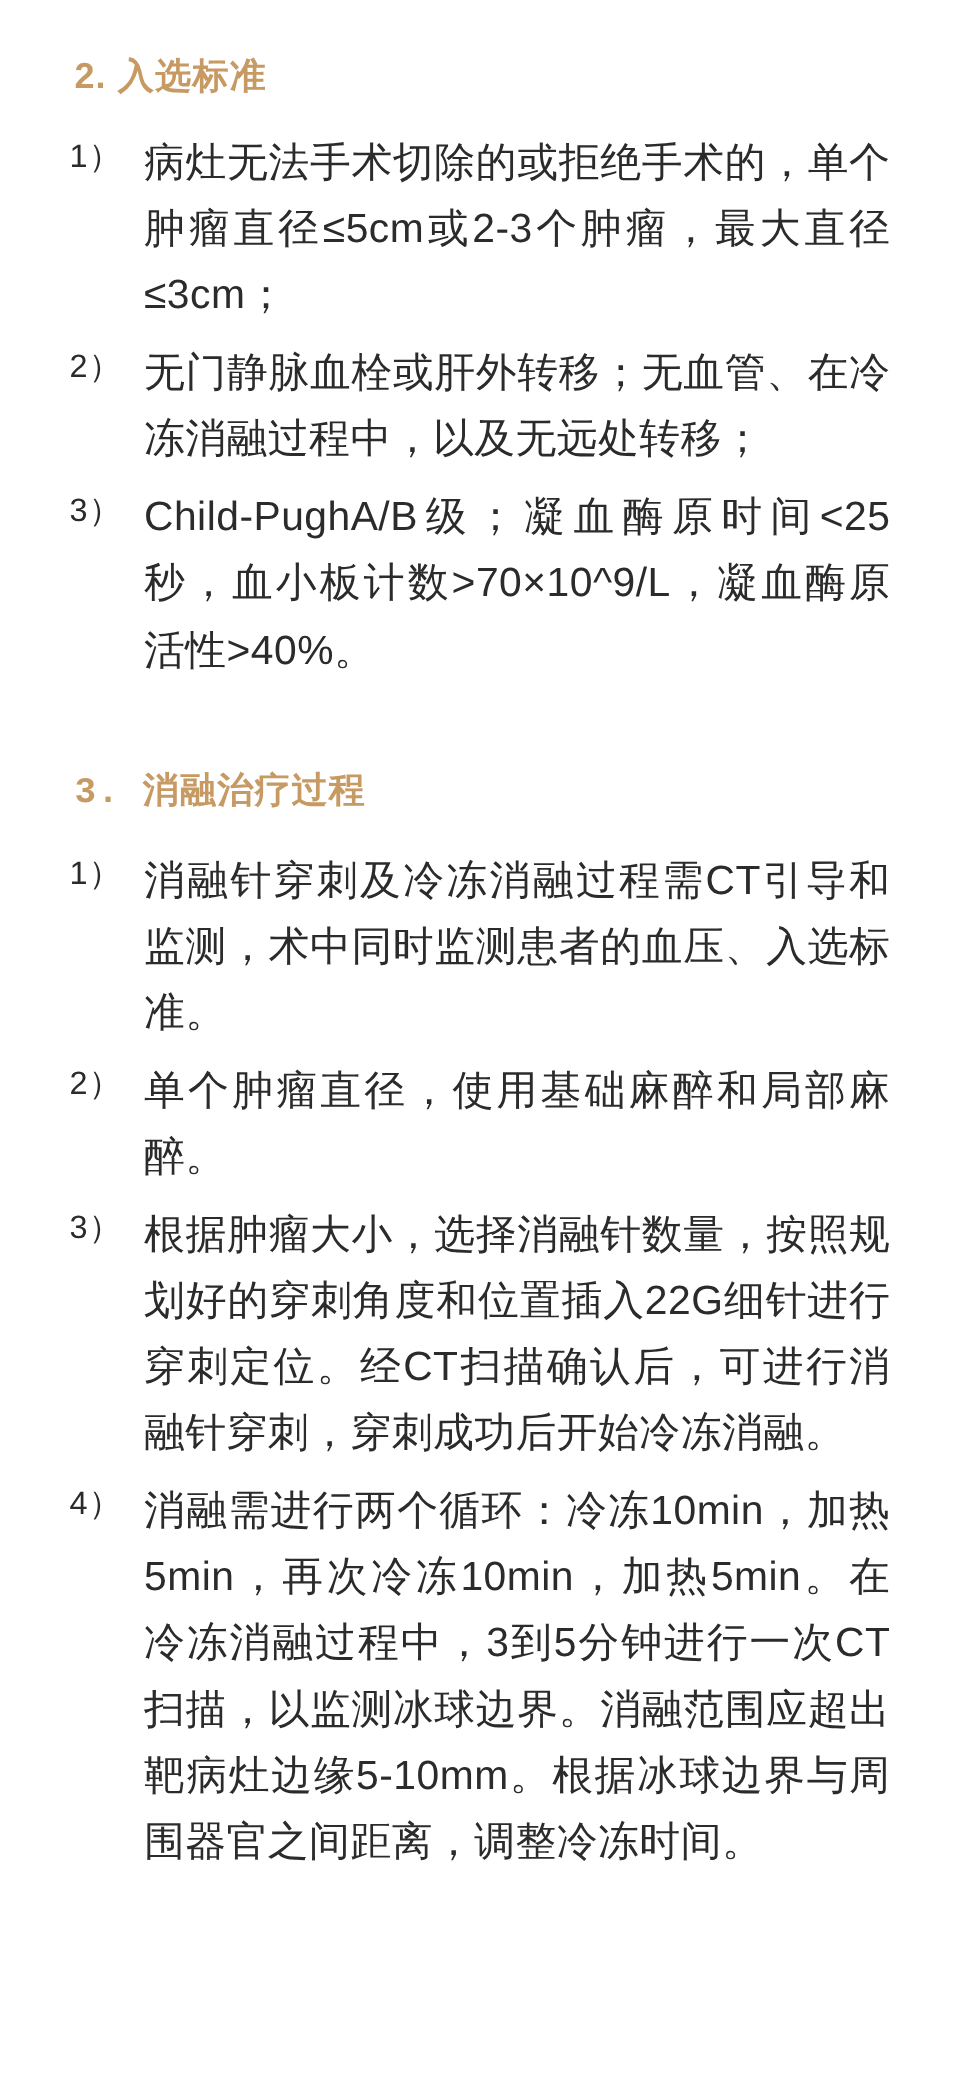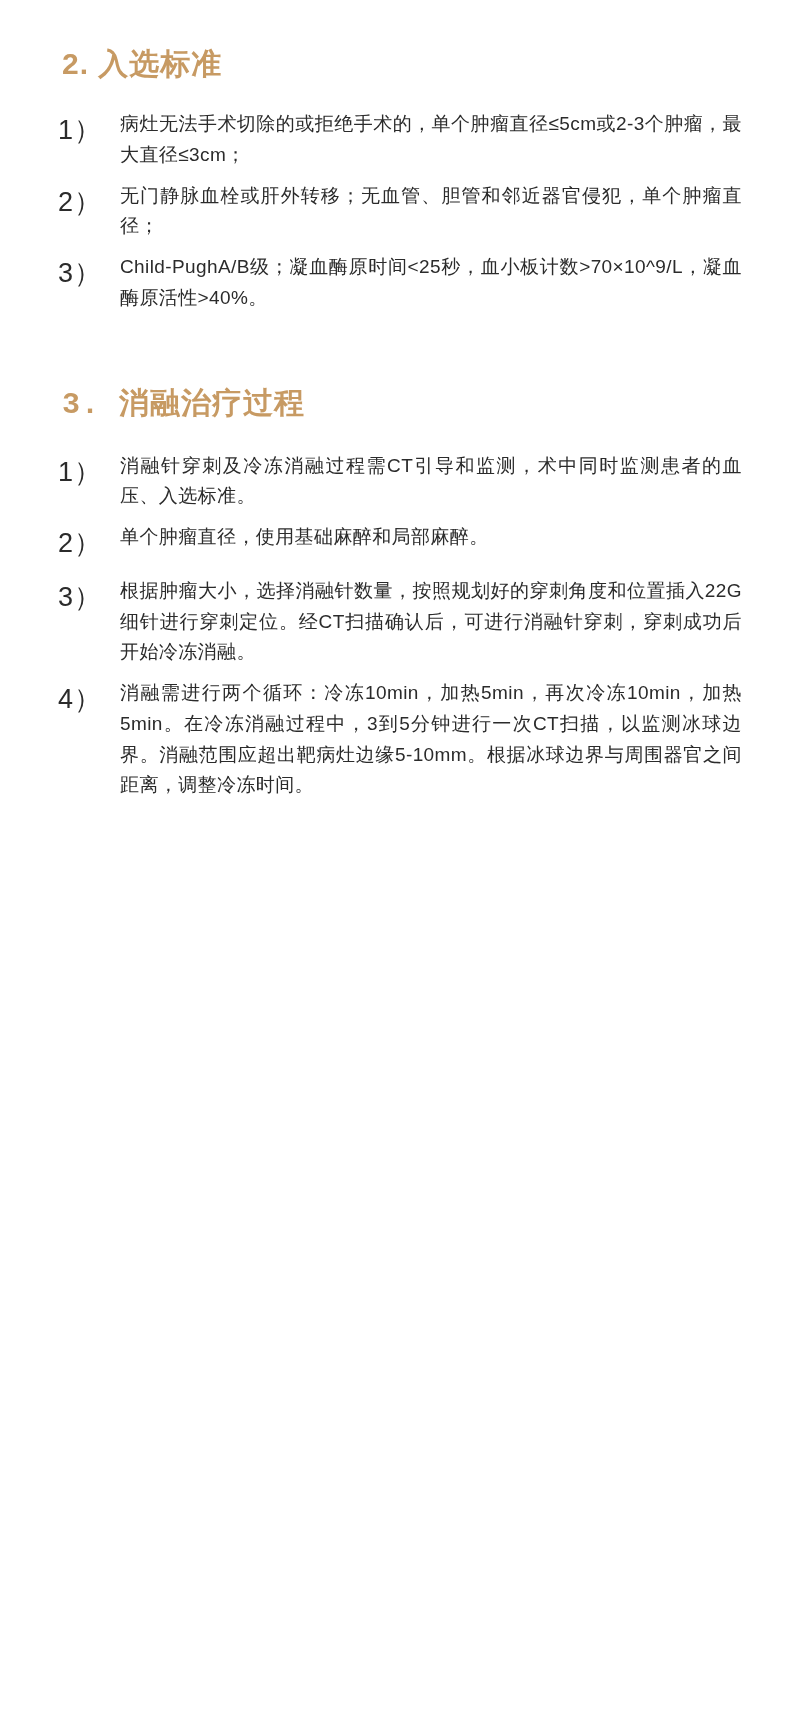--- a/index.html
+++ b/index.html
@@ -48,21 +48,21 @@
   .marker {
     flex: 0 0 auto;
     width: 62px;
     font-size: 27px;
     line-height: 1.62;
     color: #2b2b2b;
     letter-spacing: 1px;
   }
   .item-text {
     flex: 1 1 auto;
-    font-size: 19px;
+    font-size: 34px;
     line-height: 1.62;
     color: #2b2b2b;
     letter-spacing: 0.4px;
     text-align: justify;
     word-break: break-word;
   }
 </style>
 </head>
 <body>
 
@@ -70,21 +70,21 @@
 
   <div class="section">
     <div class="section-title">2. 入选标准</div>
     <ul class="list">
       <li class="list-item">
         <span class="marker">1）</span>
         <span class="item-text">病灶无法手术切除的或拒绝手术的，单个肿瘤直径≤5cm或2-3个肿瘤，最大直径≤3cm；</span>
       </li>
       <li class="list-item">
         <span class="marker">2）</span>
-        <span class="item-text">无门静脉血栓或肝外转移；无血管、胆管和邻近器官侵犯，单个肿瘤直径；</span>
+        <span class="item-text">无门静脉血栓或肝外转移；无血管、在冷冻消融过程中，以及无远处转移；</span>
       </li>
       <li class="list-item">
         <span class="marker">3）</span>
         <span class="item-text">Child-PughA/B级；凝血酶原时间&lt;25秒，血小板计数&gt;70×10^9/L，凝血酶原活性&gt;40%。</span>
       </li>
     </ul>
   </div>
 
   <div class="section">
     <div class="section-title">3. 消融治疗过程</div>

